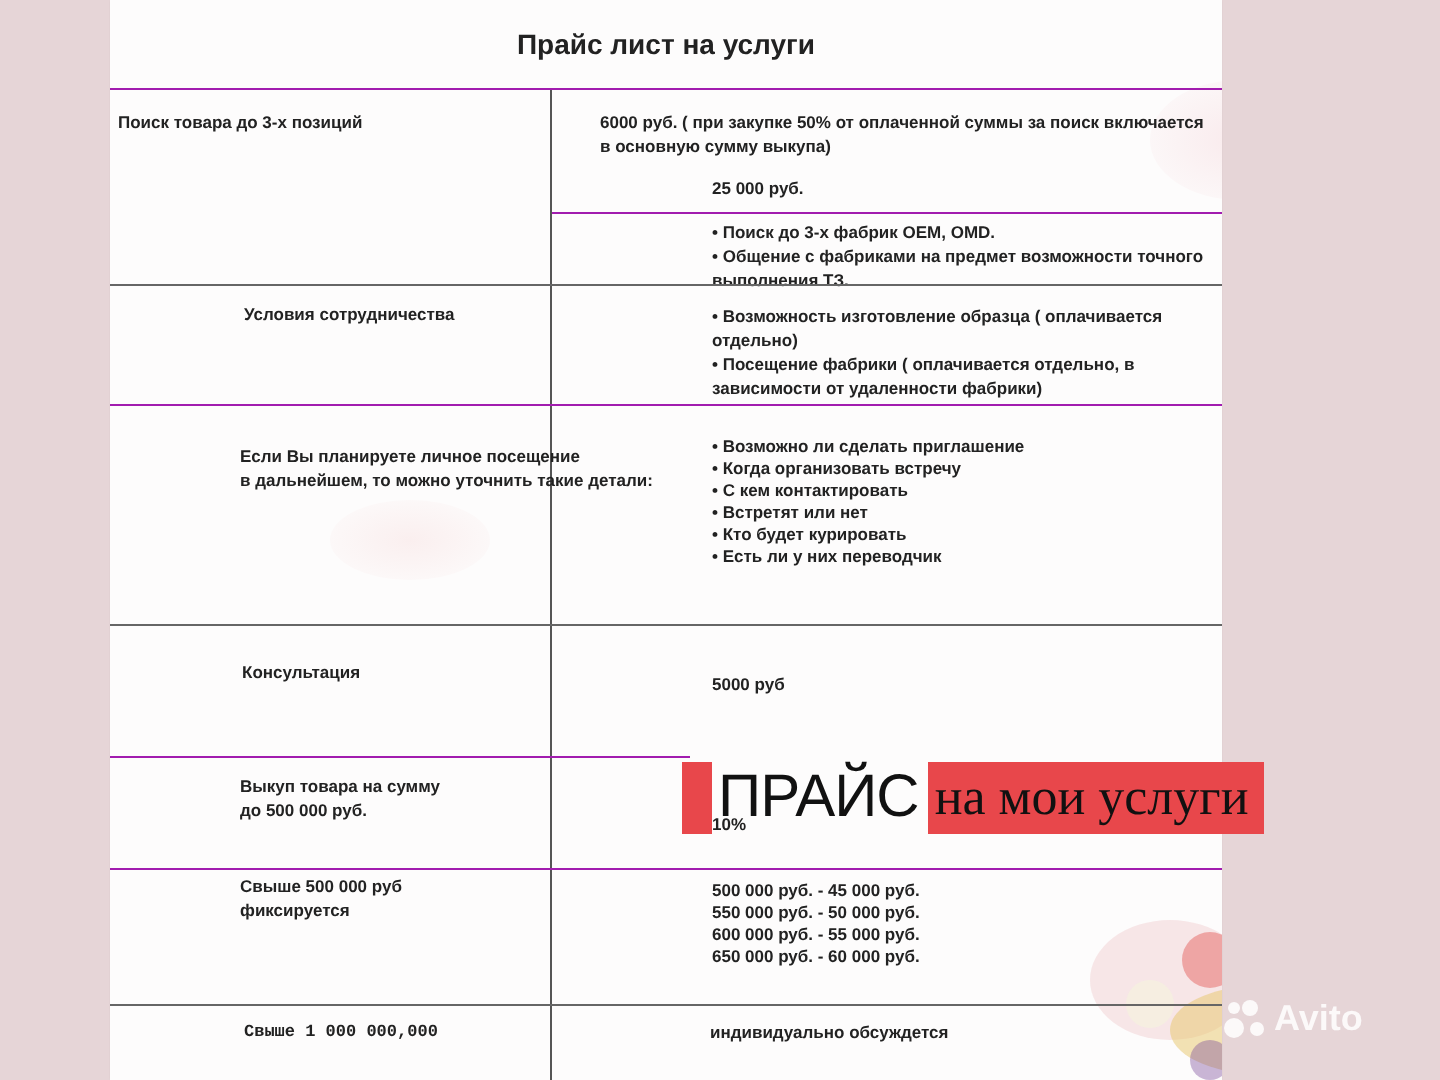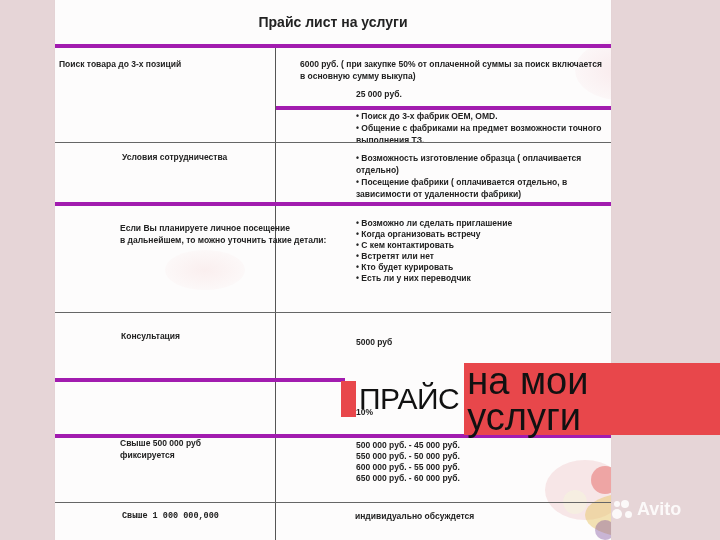--- a/index.html
+++ b/index.html
@@ -1,27 +1,27 @@
 <!DOCTYPE html>
 <html><head>
 <meta charset="utf-8">
 <style>
   html, body { margin:0; padding:0; }
   body { width:720px; height:540px; background:#e6d5d7; position:relative; overflow:hidden; font-family:"Liberation Sans", sans-serif; }
   .page { position:absolute; left:55px; top:0; width:556px; height:540px; background:#fdfcfc; box-shadow:0 0 1px rgba(0,0,0,0.05); overflow:hidden; }
   .page .deco { position:absolute; border-radius:50%; opacity:0.35; }
   .title { position:absolute; left:0; right:0; top:14px; text-align:center; font-size:14px; font-weight:bold; color:#222; }
-  .row { position:absolute; left:0; width:619px; border-top:4px solid #a21caf; }
+  .row { position:absolute; left:0; width:619px; border-top:1px solid #a21caf; }
   .row.strong { border-top:1px solid #666; }
   .cell-text { font-size:8.5px; font-weight:bold; color:#222; line-height:12px; position:absolute; }
   .vline { position:absolute; left:220px; top:44px; width:0; height:496px; border-left:1.5px solid #555; }
   .overlay { position:absolute; left:341px; top:357px; height:36px; display:flex; align-items:center;margin-top:24px; }
   .overlay .bar { width:15px; height:36px; background:#e8474b; }
   .overlay .w1 { font-size:30px; color:#111; padding:0 5px 0 3px; line-height:36px; letter-spacing:-0.5px; }
-  .overlay .w2 { font-size:38px; color:#111; background:#e8474b; padding:0 8px 0 3px; line-height:36px; }
+  .overlay .w2 { font-size:26px; color:#111; background:#e8474b; padding:0 8px 0 3px; line-height:36px;font-family:Liberation Serif, serif; }
   .avito { position:absolute; left:612px; top:498px; font-size:18px; font-weight:bold; color:rgba(255,255,255,0.85); display:flex; align-items:center; gap:3px; }
   .avito .dots { position:relative; width:22px; height:22px; }
   .avito .dots span { position:absolute; background:rgba(255,255,255,0.85); border-radius:50%; }
   .peacock { position:absolute; left:400px; top:440px; width:282px; height:100px; }
 </style>
 </head>
 <body>
 
 <div class="page">
   <div class="deco" style="left:520px;top:40px;width:90px;height:60px;background:radial-gradient(#f2c9cf,transparent);"></div>
@@ -74,20 +74,24 @@
     <div>• Встретят или нет</div>
     <div>• Кто будет курировать</div>
     <div>• Есть ли у них переводчик</div>
   </div>
 
   <div class="row strong" style="top:312px;"></div>
   <div class="cell-text" style="left:66px;top:330px;">Консультация</div>
   <div class="cell-text" style="left:301px;top:336px;">5000 руб</div>
 
   <div class="row" style="top:378px;width:290px;"></div>
+  <div class="cell-text" style="left:65px;top:387px;">
+    <div>Выкуп товара на сумму</div>
+    <div>до 500 000 руб.</div>
+  </div>
   <div class="cell-text" style="left:301px;top:406px;">10%</div>
 
   <div class="row" style="top:434px;"></div>
   <div class="cell-text" style="left:65px;top:437px;">
     <div>Свыше 500 000 руб</div>
     <div>фиксируется</div>
   </div>
   <div class="cell-text" style="left:301px;top:440px;line-height:11px;">
     <div>500 000 руб. - 45 000 руб.</div>
     <div>550 000 руб. - 50 000 руб.</div>

